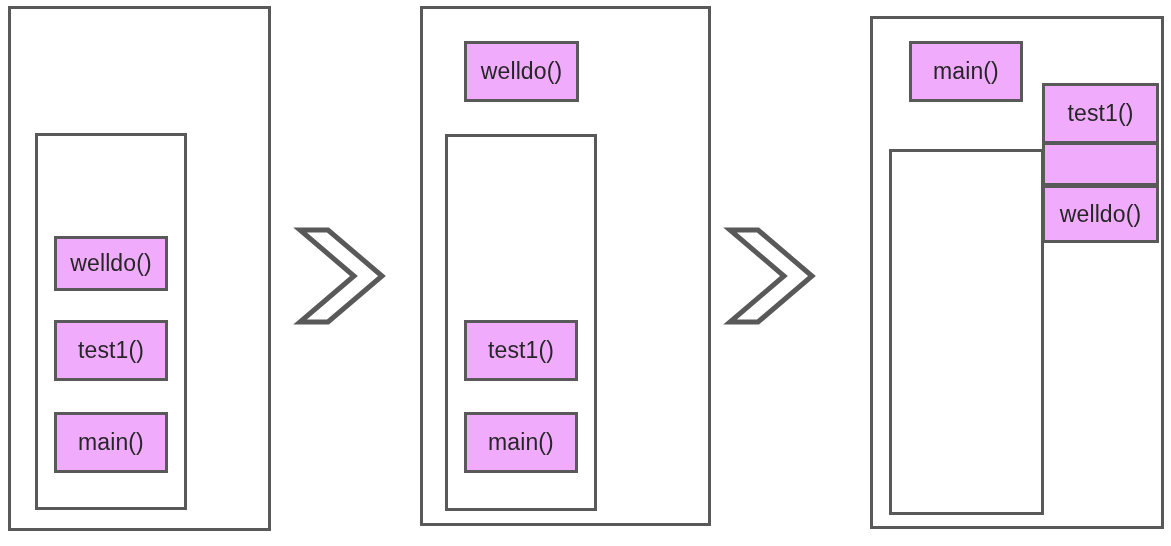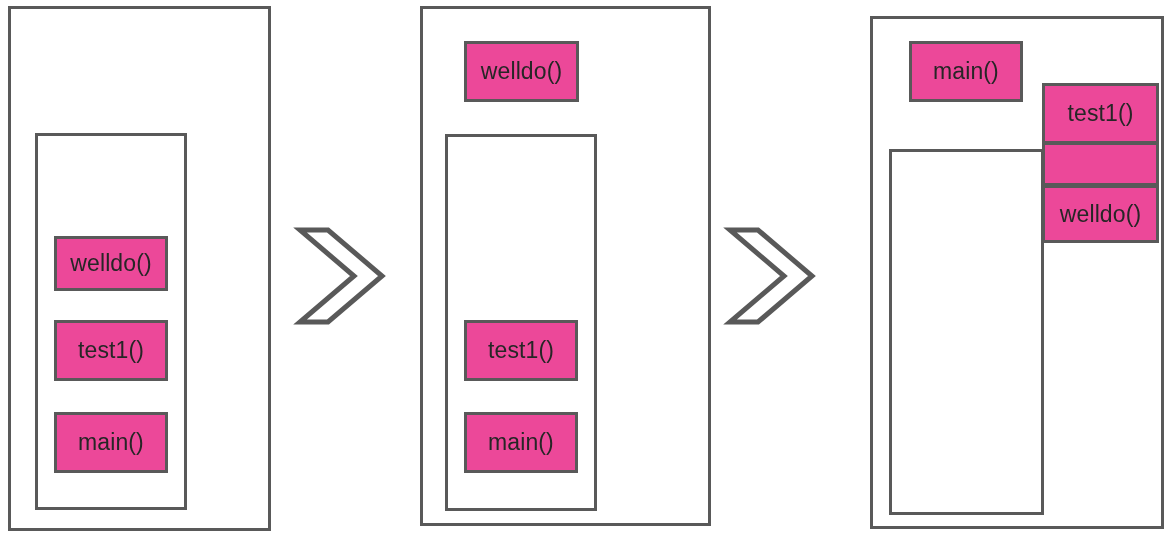--- a/index.html
+++ b/index.html
@@ -19,21 +19,21 @@
   }
   .frame {
     position: absolute;
     box-sizing: border-box;
     background: transparent;
     border: 3px solid #595959;
   }
   .fnbox {
     position: absolute;
     box-sizing: border-box;
-    background: #ec4899;
+    background: #f0abfc;
     border: 3px solid #595959;
     display: flex;
     align-items: center;
     justify-content: center;
   }
   .fnbox .label {
     font-size: 23px;
     color: #262626;
     line-height: 1;
     white-space: nowrap;

